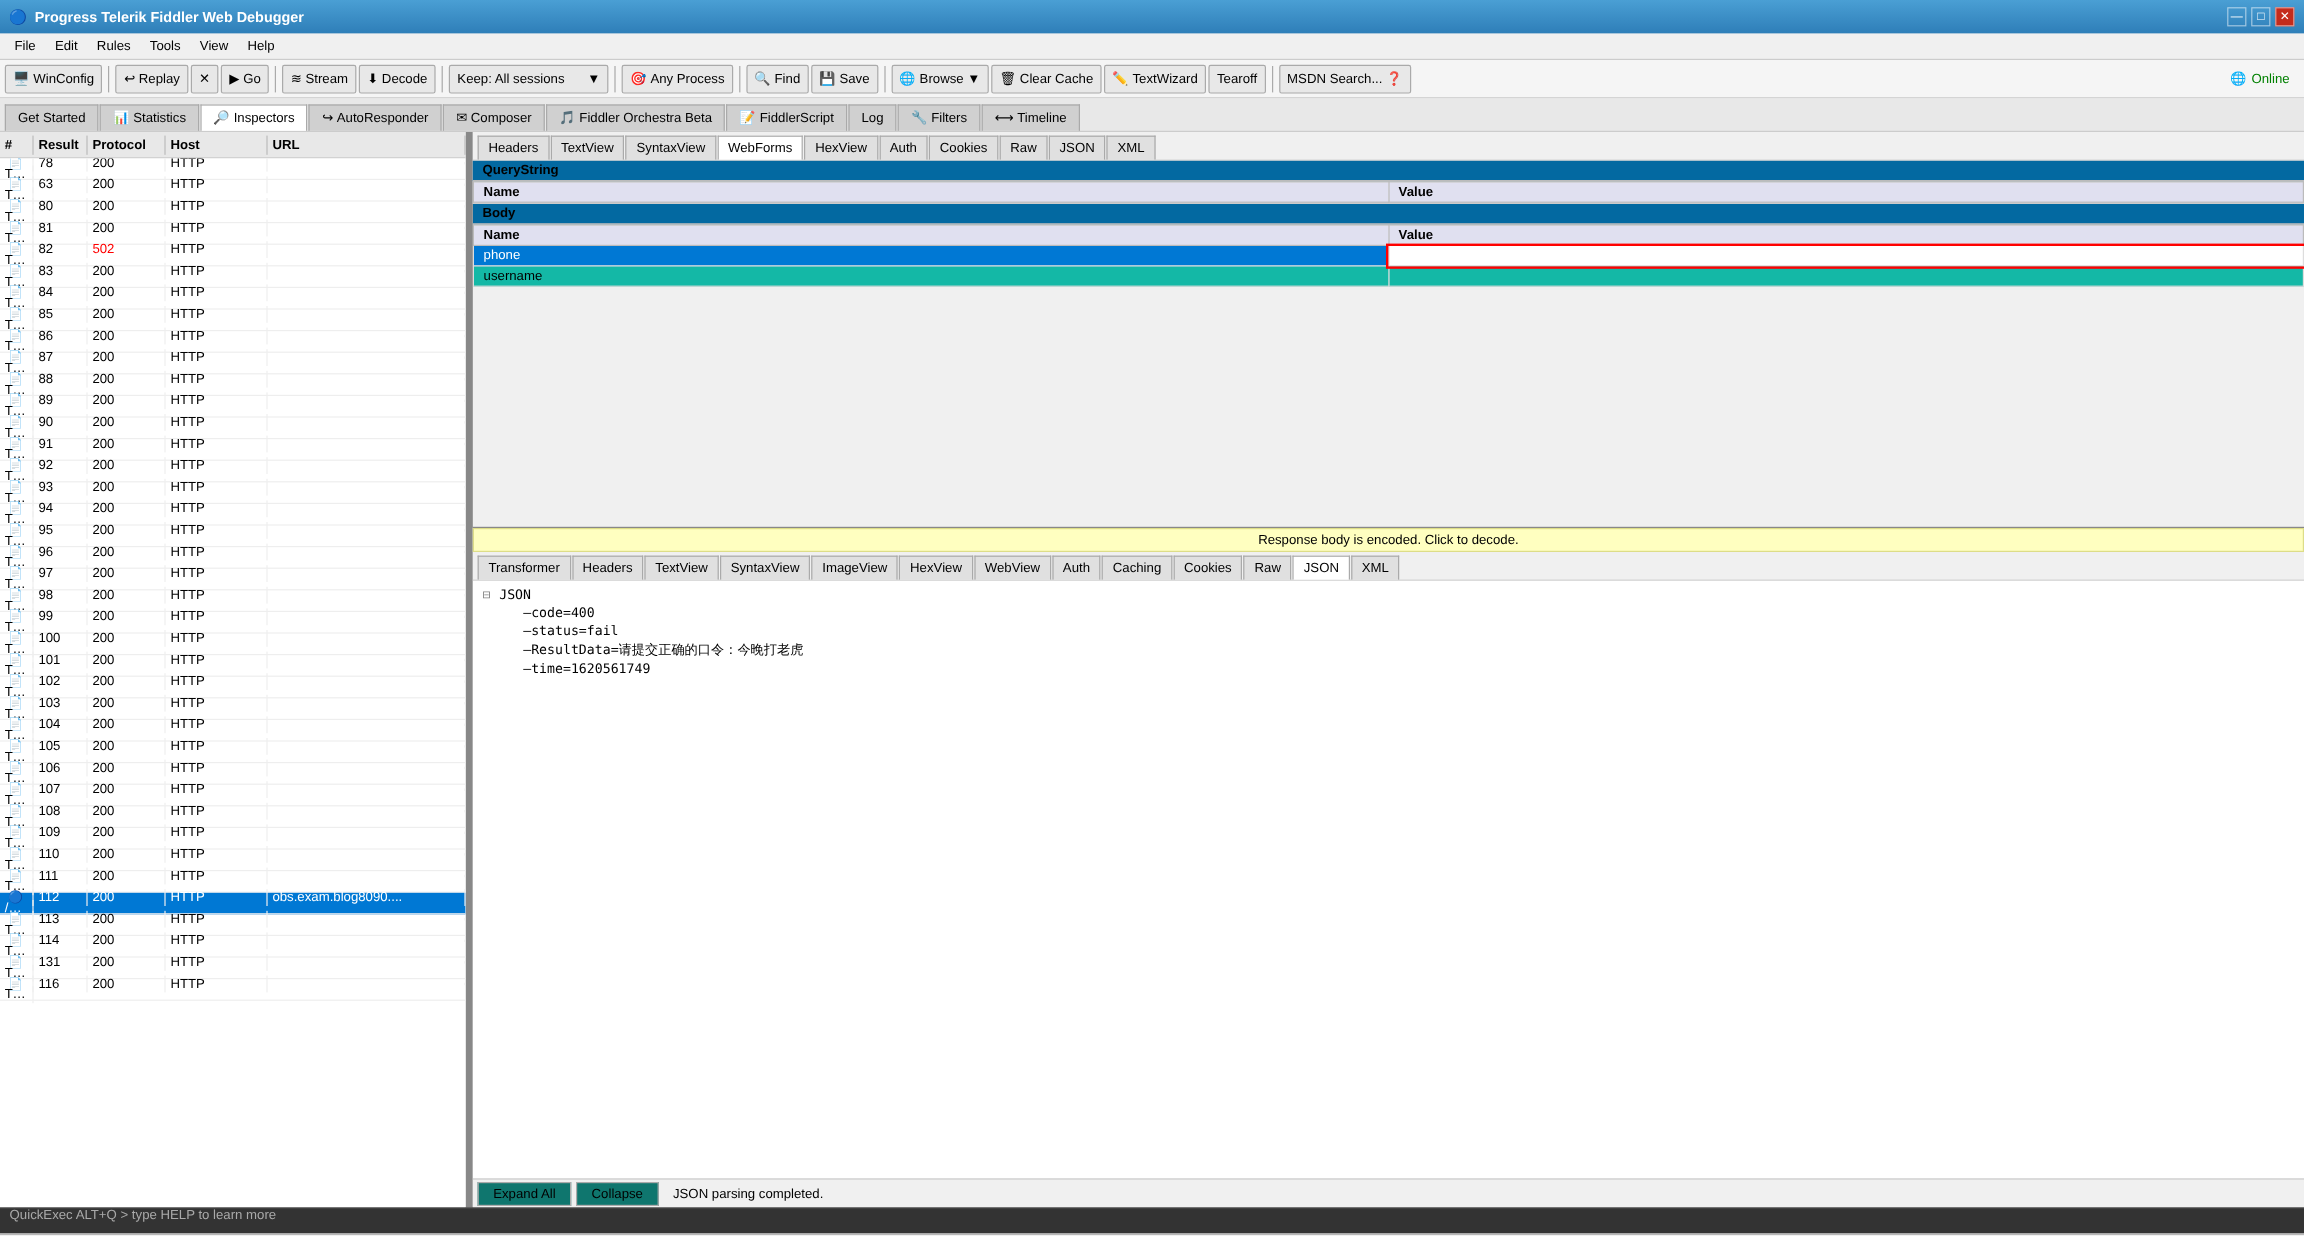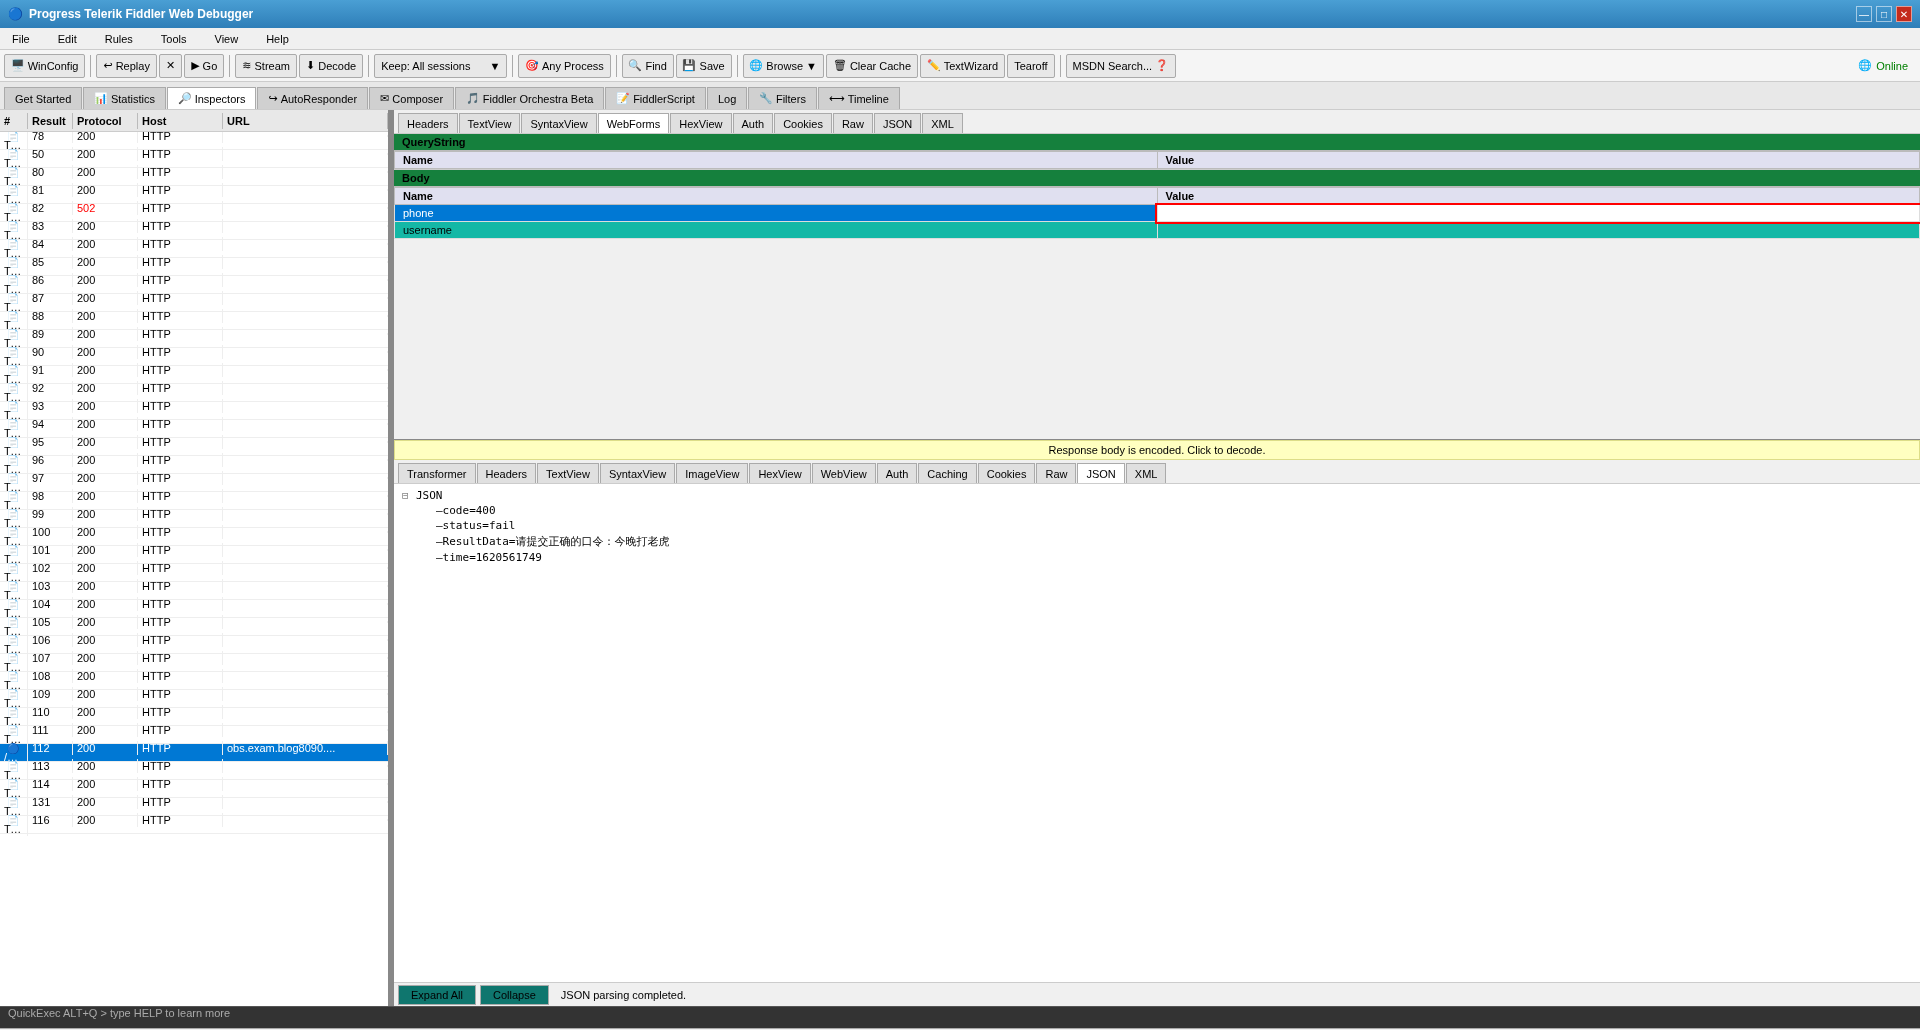--- a/index.html
+++ b/index.html
@@ -22,21 +22,21 @@
     .title-btn { width: 16px; height: 16px; border: 1px solid #fff8; background: transparent; color: white; font-size: 10px; cursor: pointer; display: flex; align-items: center; justify-content: center; }
     
     
     #menu-bar {
       background: #f0f0f0;
       height: 22px;
       display: flex;
       align-items: center;
       padding: 0 4px;
       border-bottom: 1px solid #ccc;
-      gap: 12px;
+      gap: 0;
     }
     .menu-item {
       padding: 2px 8px;
       cursor: pointer;
       font-size: 11px;
     }
     
     
     #toolbar {
       background: #f5f5f5;
@@ -184,21 +184,21 @@
     
     
     #querystring-section {
       background: #e8e8e8;
       border-bottom: 1px solid #ccc;
     }
     .section-header {
       padding: 2px 8px;
       font-size: 11px;
       font-weight: bold;
-      background: #15803d;
+      background: #0369a1;
       border-bottom: 1px solid #bbb;
     }
     .data-table {
       width: 100%;
       border-collapse: collapse;
     }
     .data-table th {
       background: #e0e0f0;
       border: 1px solid #bbb;
       padding: 2px 8px;
@@ -465,21 +465,21 @@
     <div class="session-row">
           <div class="session-cell session-icon">📄</div>
           <div class="session-cell">78</div>
           <div class="session-cell">200</div>
           <div class="session-cell">HTTP</div>
           <div class="session-cell"></div>
           <div class="session-cell">Tunnel to  t.myvisualiq.net:443</div>
         </div>
         <div class="session-row">
           <div class="session-cell session-icon">📄</div>
-          <div class="session-cell">50</div>
+          <div class="session-cell">63</div>
           <div class="session-cell">200</div>
           <div class="session-cell">HTTP</div>
           <div class="session-cell"></div>
           <div class="session-cell">Tunnel to  dup.baidustatic.com:4</div>
         </div>
         <div class="session-row">
           <div class="session-cell session-icon">📄</div>
           <div class="session-cell">80</div>
           <div class="session-cell">200</div>
           <div class="session-cell">HTTP</div>

